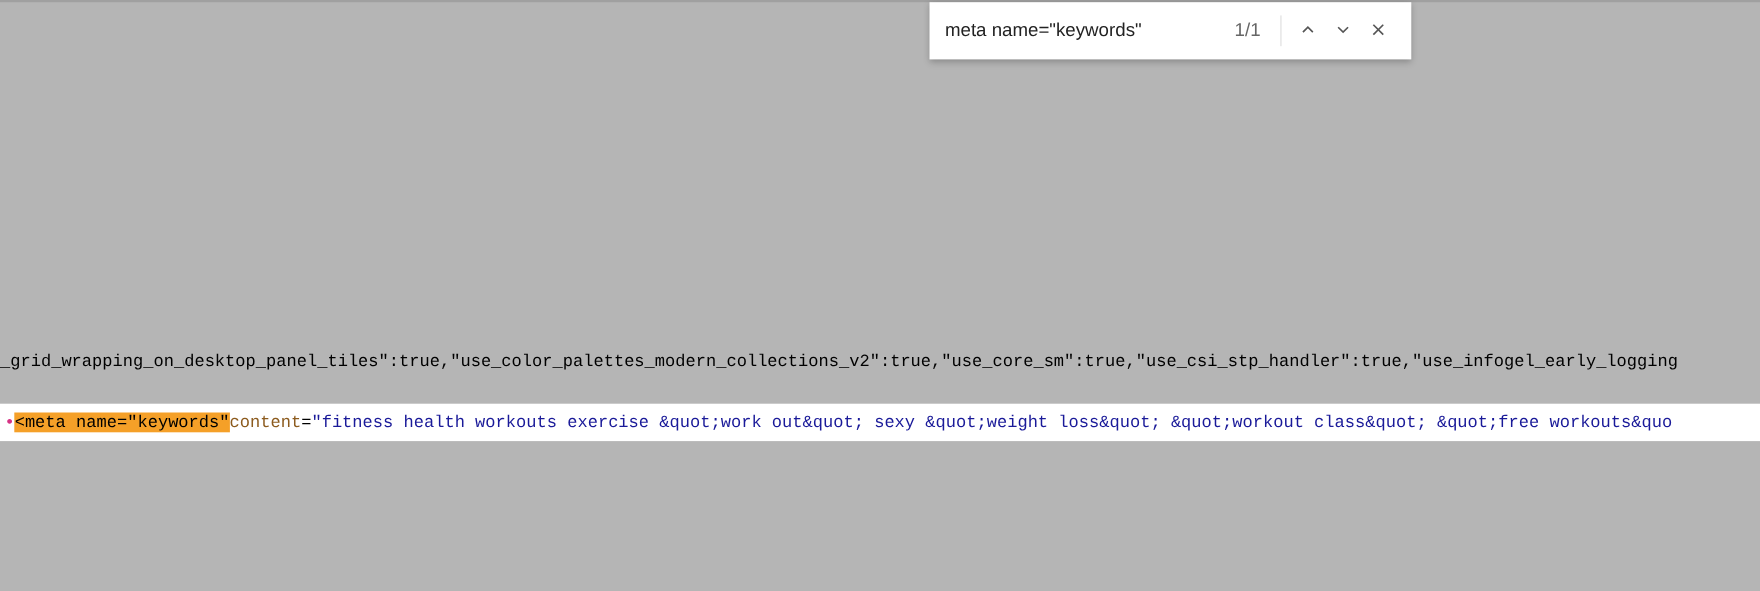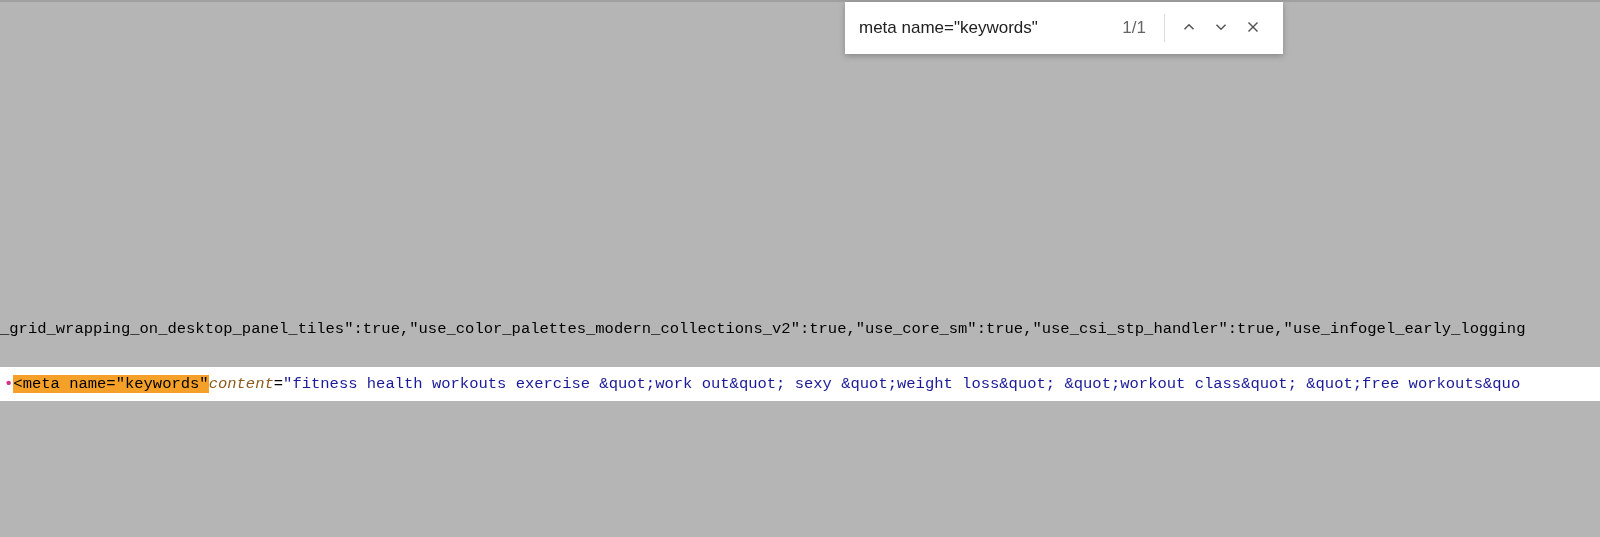--- a/index.html
+++ b/index.html
@@ -100,21 +100,20 @@
     }
     .highlight-match {
       background: #f5a028;
       color: #000;
     }
     .tag-punct {
       color: #000;
     }
     .attr-name {
       color: #8c5b1e;
-      font-style: italic;
     }
     .attr-value {
       color: #1a1a99;
     }
     .str-black {
       color: #000;
     }
     .pink-dot {
       color: #d63384;
       font-weight: bold;

